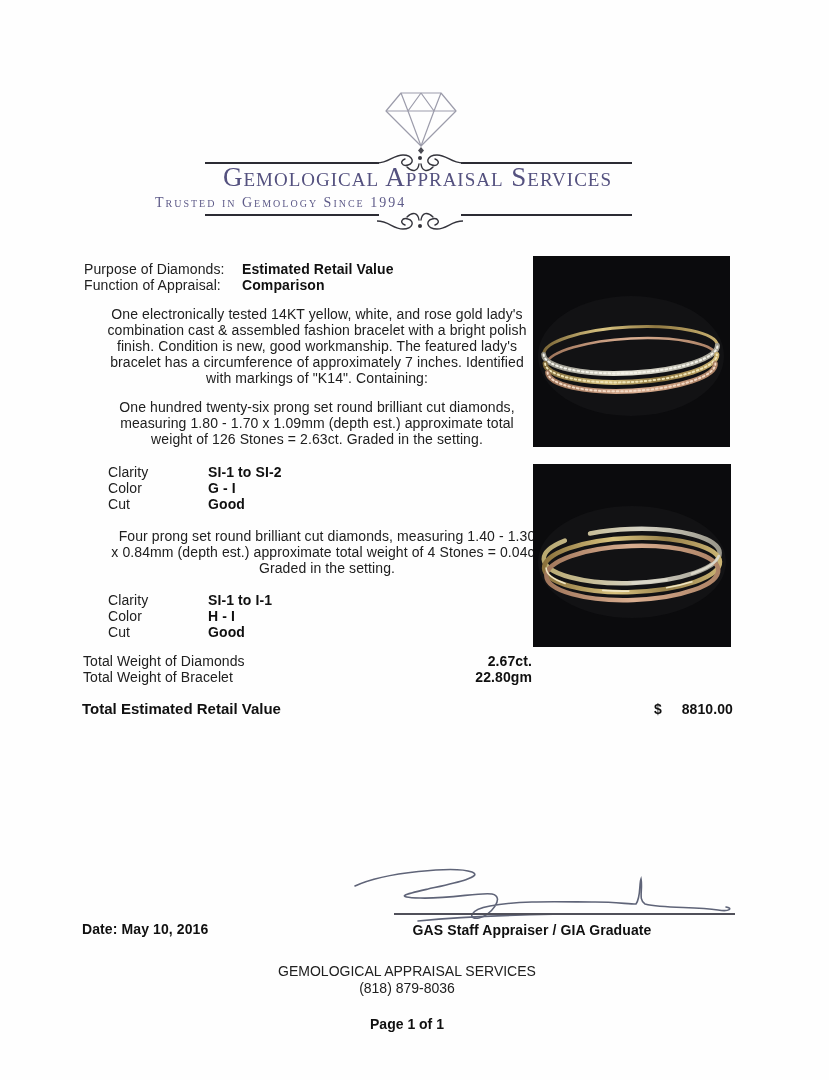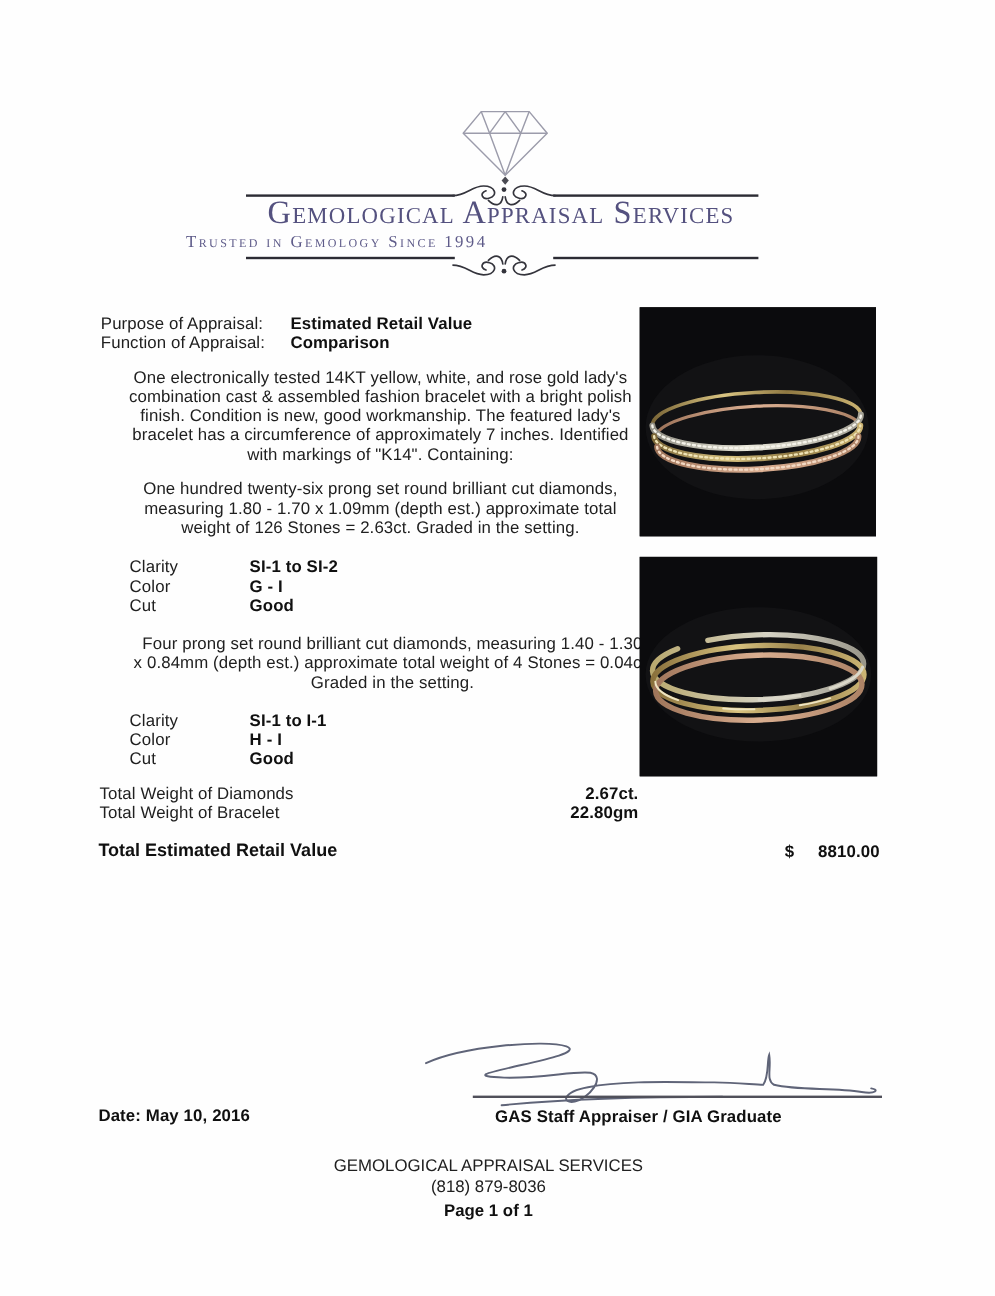--- a/index.html
+++ b/index.html
@@ -62,21 +62,21 @@
       <path d="M0,14 C12,14 16,6 26,6 C36,6 38,14 31,16 C25,18 22,12 28,10"></path>
       <path d="M30,18 C36,24 41,22 42,15"></path>
       <g transform="translate(86,0) scale(-1,1)">
         <path d="M0,14 C12,14 16,6 26,6 C36,6 38,14 31,16 C25,18 22,12 28,10"></path>
         <path d="M30,18 C36,24 41,22 42,15"></path>
       </g>
     </g>
     <circle cx="43" cy="9" r="2" fill="#34343c"></circle>
   </svg>
 
-  <div class="abs txt" style="left:84px;top:261px">Purpose of Appraisal:</div>
+  <div class="abs txt" style="left:84px;top:261px">Purpose of Diamonds:</div>
   <div class="abs txt b" style="left:242px;top:261px">Estimated Retail Value</div>
   <div class="abs txt" style="left:84px;top:277px">Function of Appraisal:</div>
   <div class="abs txt b" style="left:242px;top:277px">Comparison</div>
 
   <div class="abs txt pre" style="left:82px;top:306px;width:470px">One electronically tested 14KT yellow, white, and rose gold lady's
 combination cast &amp; assembled fashion bracelet with a bright polish
 finish. Condition is new, good workmanship. The featured lady's
 bracelet has a circumference of approximately 7 inches. Identified
 with markings of "K14".  Containing:</div>
 
@@ -185,16 +185,16 @@
     </g>
   </svg>
   <div class="sigline" style="left:394px;top:913px;width:341px"></div>
 
   <div class="abs txt b" style="left:82px;top:921px">Date: May 10, 2016</div>
   <div class="abs txt b center" style="left:400px;top:922px;width:264px">GAS Staff Appraiser / GIA Graduate</div>
 
   <div class="abs center" style="left:0;top:963px;width:814px">
     <div class="footer-line">GEMOLOGICAL APPRAISAL SERVICES</div>
     <div class="footer-line">(818) 879-8036</div>
-    <div class="footer-line b" style="margin-top:3px">Page 1 of 1</div>
+    <div class="footer-line b" style="margin-top:19px">Page 1 of 1</div>
   </div>
 
 </div>
 
 </body></html>

